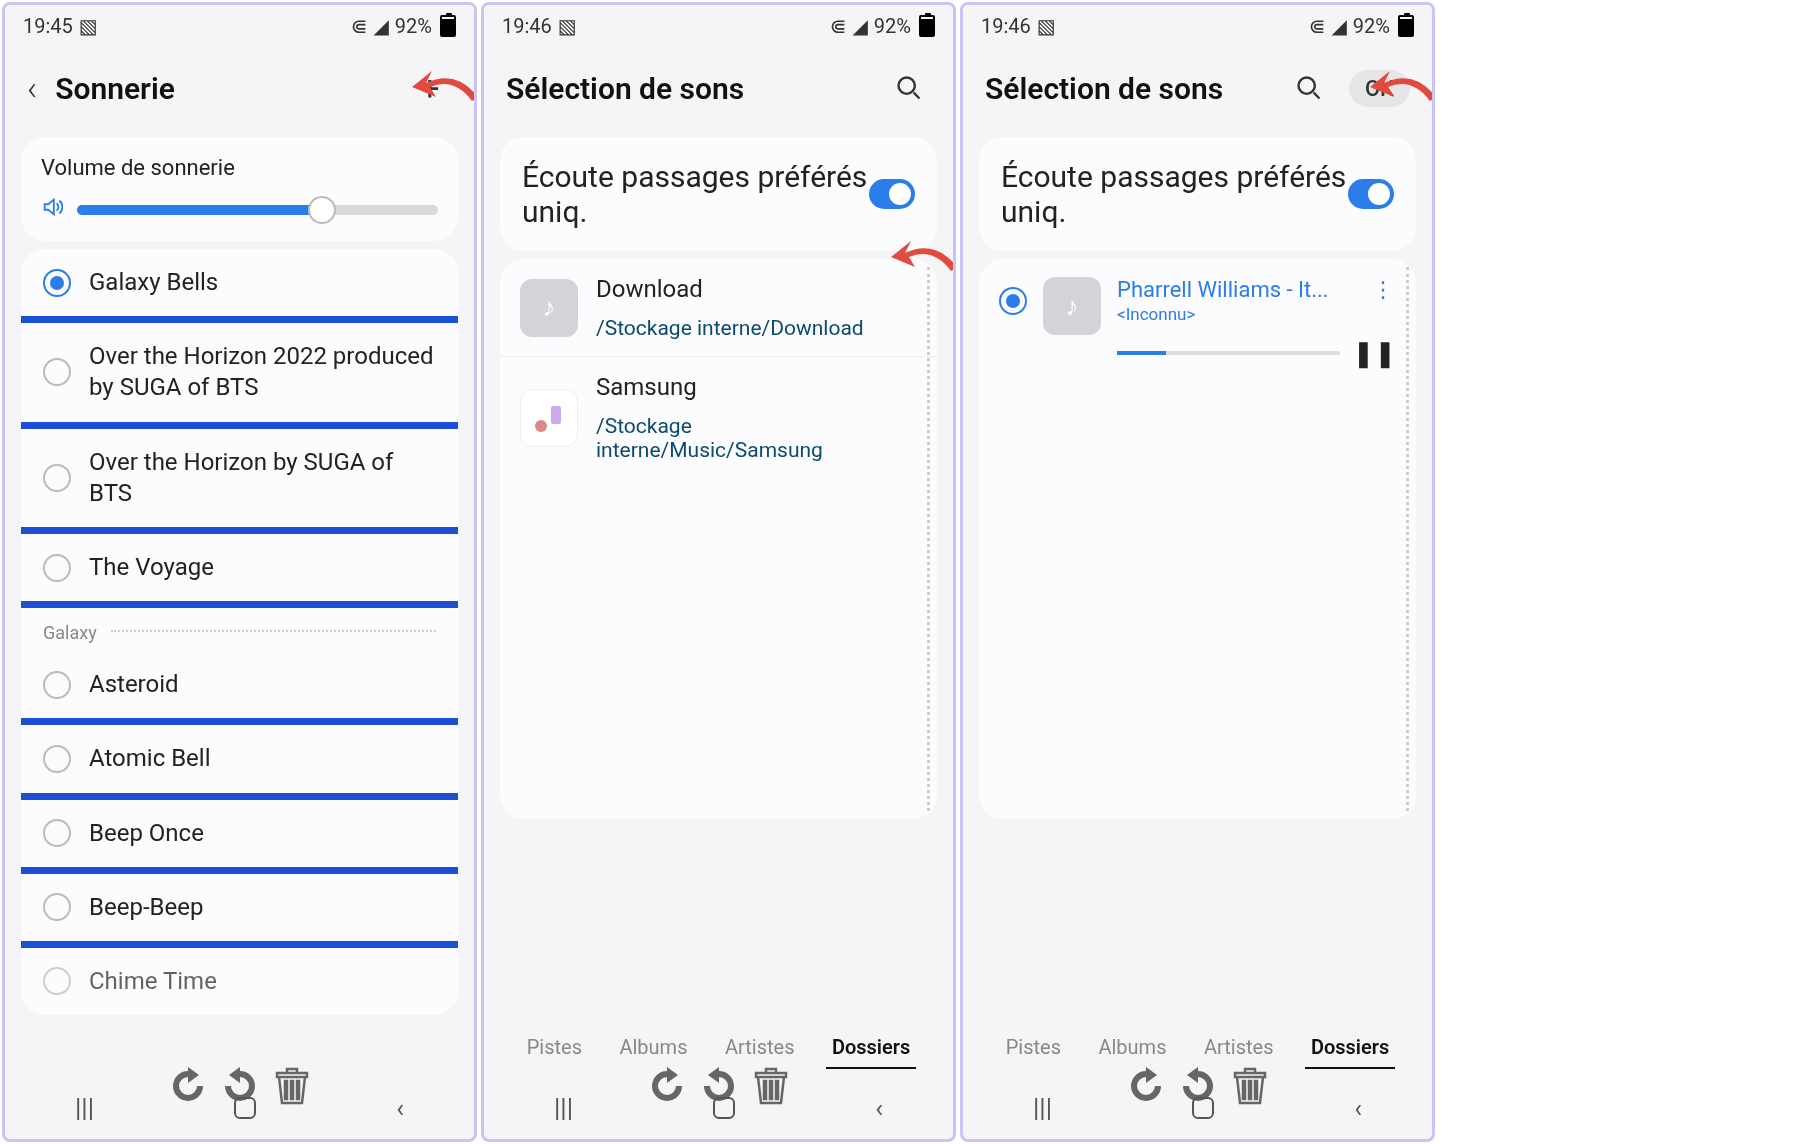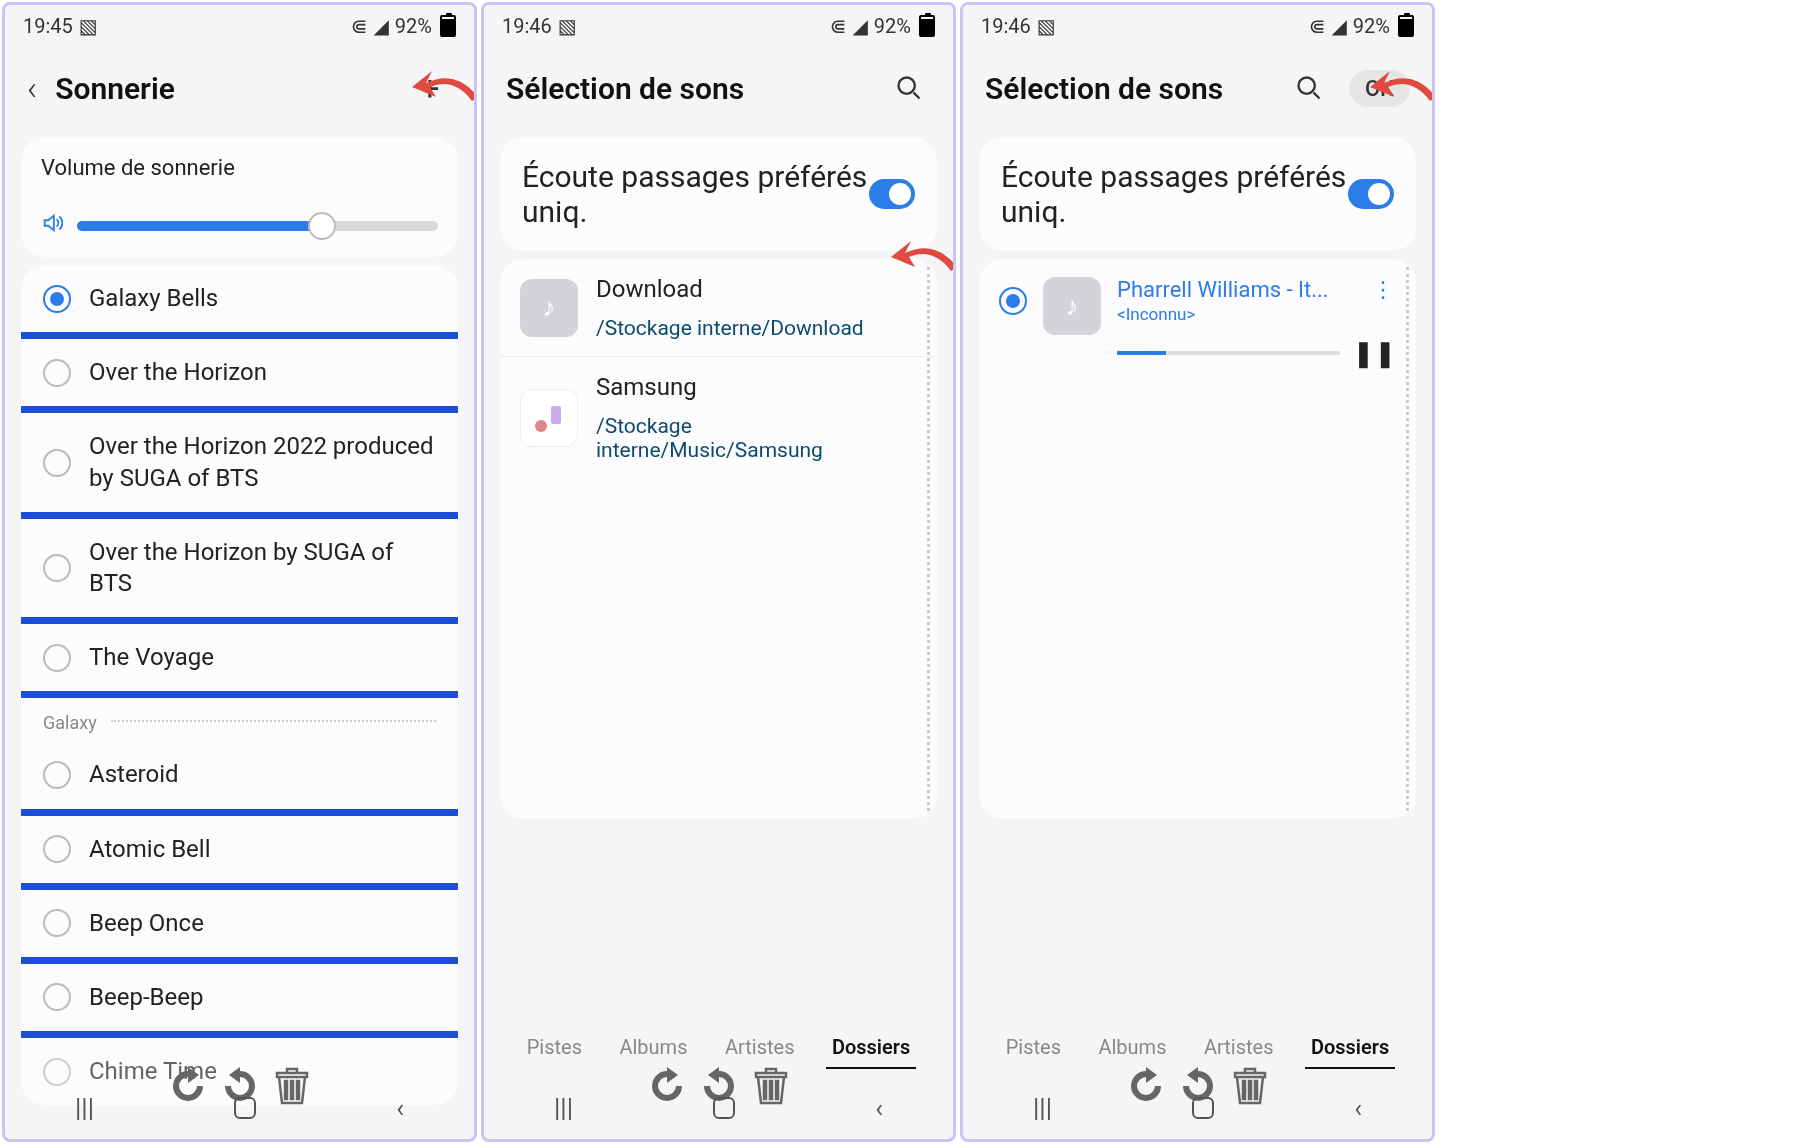--- a/index.html
+++ b/index.html
@@ -23,21 +23,21 @@
   .header-title { font-size: 30px; font-weight: 600; color: #111; flex: 1; }
   .header-icon { width: 44px; height: 44px; display: flex; align-items: center; justify-content: center; font-size: 34px; color: #333; cursor:pointer;}
   .chevron-left { font-size: 34px; color:#333; cursor:pointer; font-weight:300;}
   .ok-button {
     background: #e6e6e6; border-radius: 22px; padding: 6px 16px; font-size: 22px;
     font-weight: 500; color: #333; cursor:pointer;
   }
   .card {
     background: #fcfcfe; border-radius: 24px; margin: 8px 16px; padding: 18px 20px;
   }
-  .volume-label { font-size: 22px; color: #222; margin-bottom: 32px; }
+  .volume-label { font-size: 22px; color: #222; margin-bottom: 16px; }
   .slider-row { display: flex; align-items: center; gap: 14px; }
   .sound-icon { color: #2b7de9; font-size: 22px; }
   .slider-track {
     flex: 1; height: 10px; background: #d9d9dc; border-radius: 6px; position: relative;
   }
   .slider-fill {
     position: absolute; left: 0; top: 0; height: 100%; width: 68%;
     background: #2b7de9; border-radius: 6px;
   }
   .slider-thumb {
@@ -181,24 +181,20 @@
         <div class="slider-fill"></div>
         <div class="slider-thumb"></div>
       </div>
     </div>
   </div>
 
   <div class="card list-card">
     <div class="list-item">
       <div class="radio checked"></div>
       <div class="item-label">Galaxy Bells</div>
-    </div>
-    <div class="list-item">
-      <div class="radio"></div>
-      <div class="item-label">Over the Horizon</div>
     </div>
     <div class="list-item">
       <div class="radio"></div>
       <div class="item-label">Over the Horizon 2022 produced by SUGA of BTS</div>
     </div>
     <div class="list-item">
       <div class="radio"></div>
       <div class="item-label">Over the Horizon by SUGA of BTS</div>
     </div>
     <div class="list-item">

